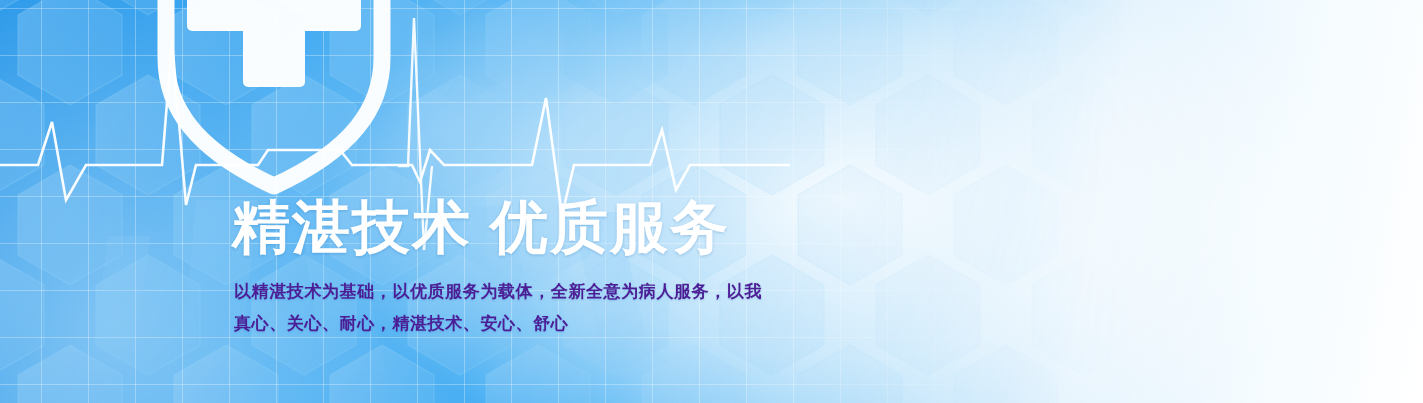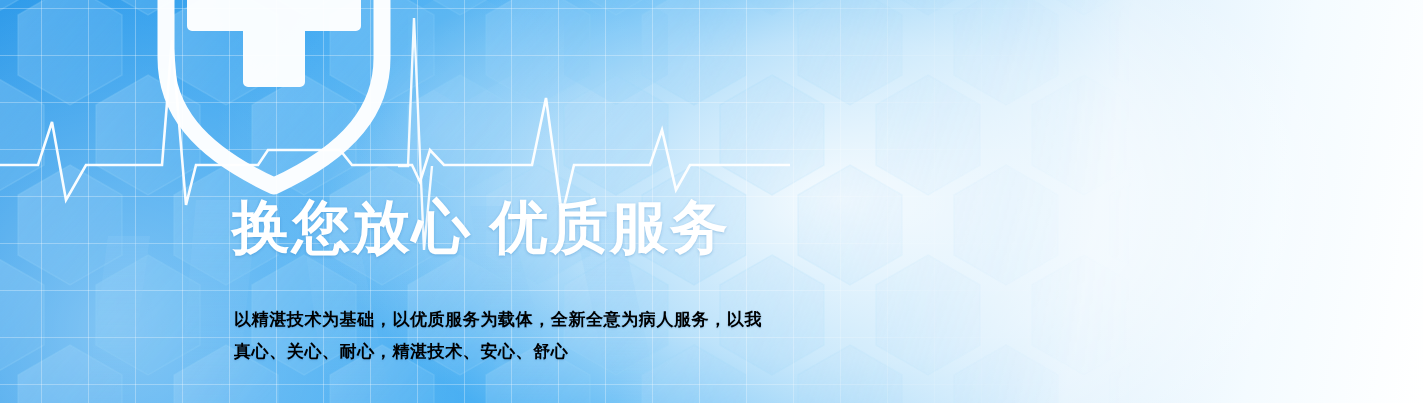--- a/index.html
+++ b/index.html
@@ -65,25 +65,24 @@
     letter-spacing:2px;
     white-space:nowrap;
     text-shadow:0 1px 3px rgba(30,110,180,.30);
   }
   #sub-line-1, #sub-line-2 {
     position:absolute;
     left:234px;
     font-size:17px;
     line-height:17px;
     font-weight:bold;
-    color:#000000;
+    color:#4c1d95;
     letter-spacing:.6px;
     white-space:nowrap;
     text-shadow:0 1px 2px rgba(40,120,190,.28);
-    margin-top:28px;
   }
   #sub-line-1 { top:283px; }
   #sub-line-2 { top:315px; }
 </style>
 </head>
 <body>
 
 <div id="banner">
 
   <div class="layer" id="bg-base"></div>
@@ -322,18 +321,18 @@
         <path d="M152 352 C176 348 202 356 216 370" fill="none" stroke="#c49a80" stroke-width="2" opacity=".55"></path>
         <path d="M134 392 C164 398 204 398 238 390" fill="none" stroke="#c49a80" stroke-width="2" opacity=".4"></path>
 
         <ellipse cx="172" cy="360" rx="15" ry="11" fill="#f7e2d2" opacity=".9" transform="rotate(-14 172 360)"></ellipse>
 
         <rect x="0" y="0" width="120" height="403" fill="#e8f4fd" opacity=".35"></rect>
       </g>
     </svg>
   </div>
 
-  <div id="headline">换您放心 优质服务</div>
+  <div id="headline">精湛技术 优质服务</div>
 
   <div id="sub-line-1">以精湛技术为基础，以优质服务为载体，全新全意为病人服务，以我</div>
   <div id="sub-line-2">真心、关心、耐心，精湛技术、安心、舒心</div>
 
 </div>
 
 </body></html>

